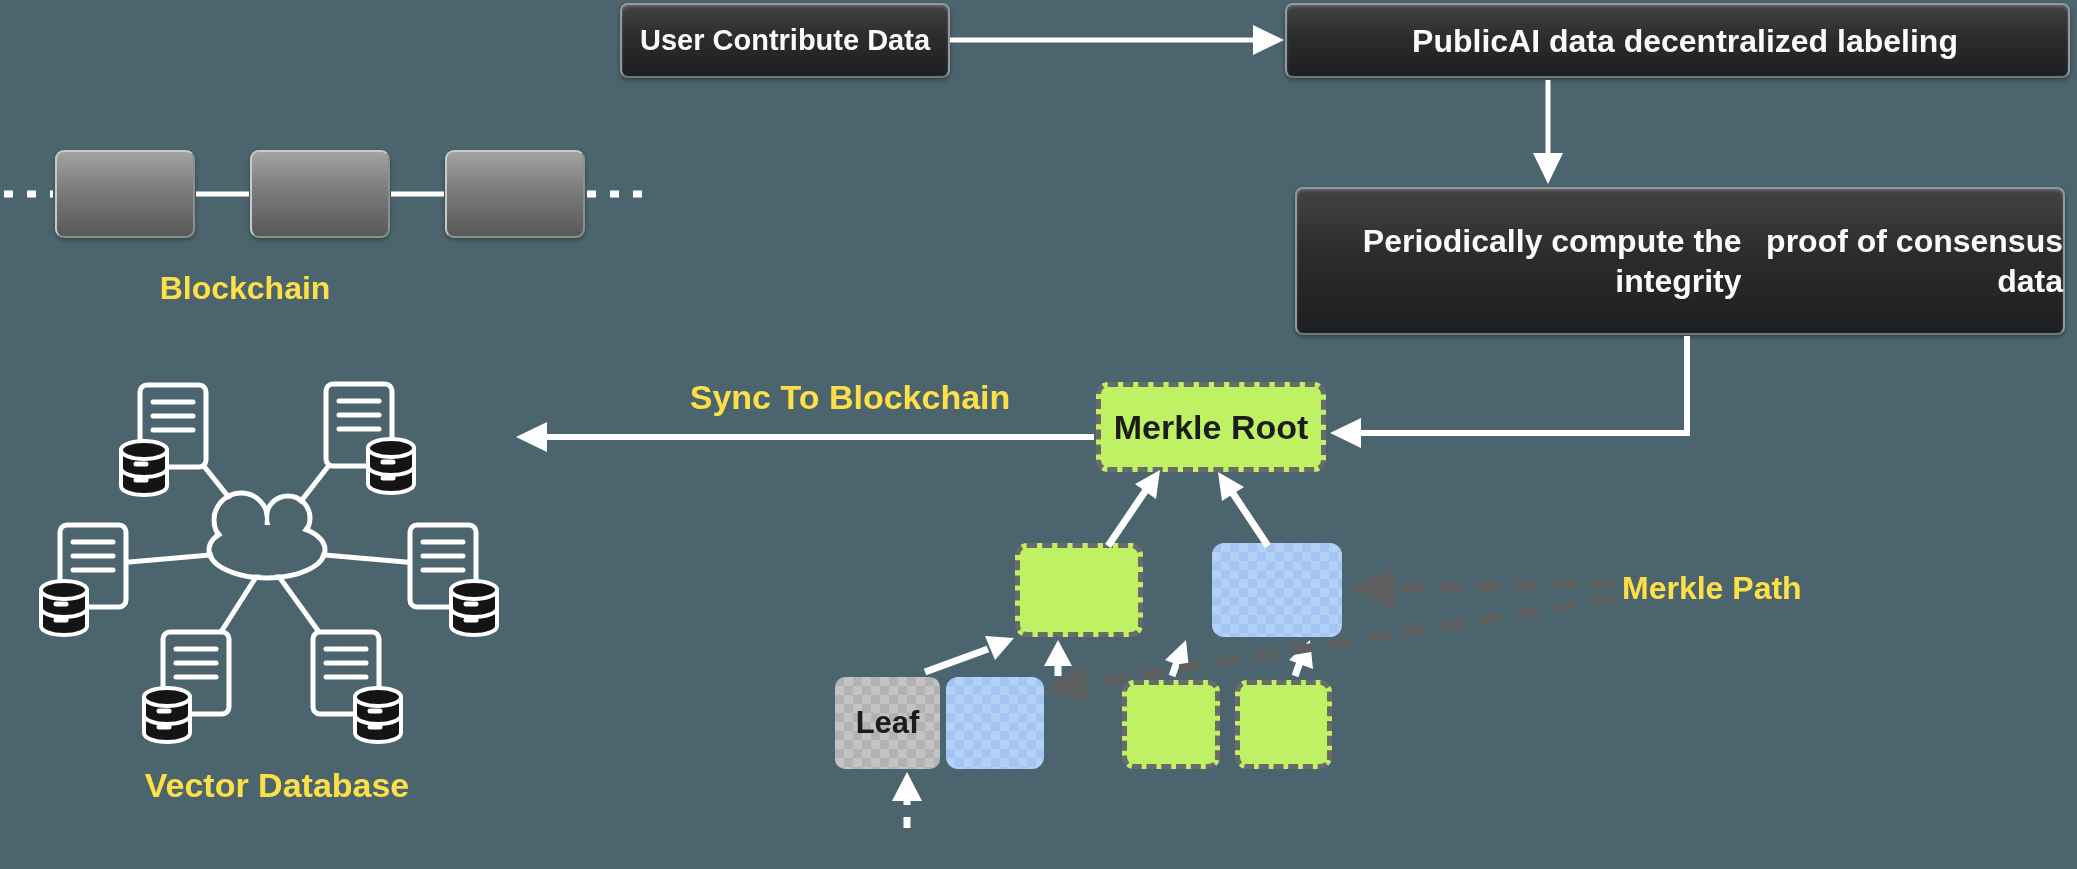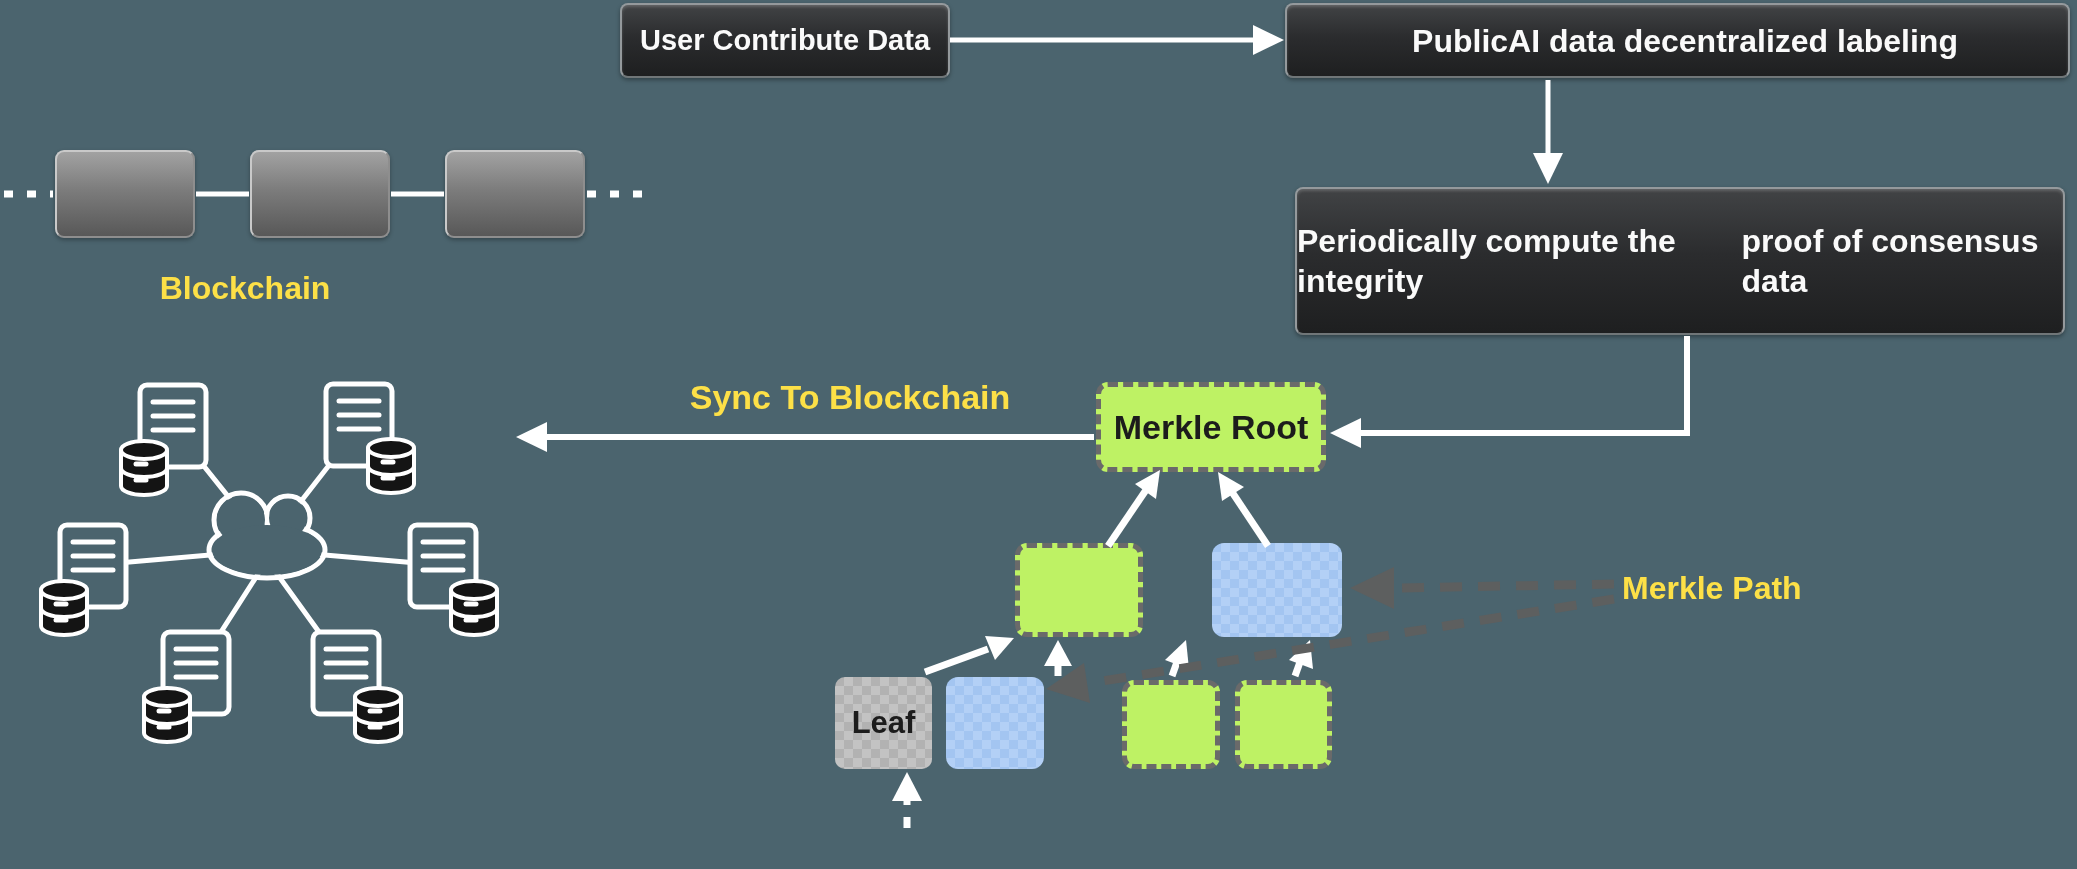--- a/index.html
+++ b/index.html
@@ -10,21 +10,21 @@
   }
   .abs{position:absolute;box-sizing:border-box;}
   
   .dark-box{
     background:linear-gradient(180deg,#414345 0%,#2b2c2e 45%,#1e1f20 100%);
     border:2px solid #94999c;
     border-bottom-color:#707678;
     border-radius:8px;
     box-shadow:inset 0 2px 3px rgba(255,255,255,.18), 0 2px 4px rgba(0,0,0,.35);
     color:#fafafa;font-weight:bold;
-    display:flex;align-items:center;justify-content:center;text-align:left;
+    display:flex;align-items:center;justify-content:center;text-align:right;
     line-height:1.25;
   }
   
   .dash-box{
     background:#bef264;
     border:5px dashed #6a6a6a;
     border-radius:12px;
     display:flex;align-items:center;justify-content:center;
   }
   .checker-blue{
@@ -86,32 +86,33 @@
   </div>
 
   <div class="abs dash-box" style="left:1096px;top:382px;width:230px;height:90px;">
     <span class="dtext" style="font-size:34px;font-weight:600;">Merkle Root</span>
   </div>
 
   <div class="abs dash-box" style="left:1015px;top:543px;width:128px;height:94px;"></div>
 
   <div class="abs checker-blue" style="left:1212px;top:543px;width:130px;height:94px;"></div>
 
-  <div class="abs checker-gray" style="left:835px;top:677px;width:97px;height:92px;">
+  <div class="abs checker-gray" style="left:835px;top:677px;width:105px;height:92px;">
     <span class="dtext" style="font-size:31px;font-weight:600;">Leaf</span>
   </div>
 
   <div class="abs checker-blue" style="left:946px;top:677px;width:98px;height:92px;"></div>
 
   <div class="abs dash-box" style="left:1122px;top:680px;width:98px;height:89px;"></div>
 
   <div class="abs dash-box" style="left:1235px;top:680px;width:97px;height:89px;"></div>
 
   <div class="abs wlabel" style="left:145px;top:270px;width:200px;font-size:32px;">Blockchain</div>
 
+  <div class="abs wlabel" style="left:97px;top:766px;width:360px;font-size:34px;">Vector Database</div>
 
   <div class="abs wlabel" style="left:660px;top:378px;width:380px;font-size:34px;">Sync To Blockchain</div>
 
   <div class="abs wlabel" style="left:1622px;top:570px;width:220px;font-size:32px;text-align:left;">Merkle Path</div>
 
 
   <svg width="2077" height="869" viewBox="0 0 2077 869">
 
     <g>
       <line class="wline" x1="4" y1="194" x2="53" y2="194" stroke-width="7" stroke-dasharray="9 14"></line>

